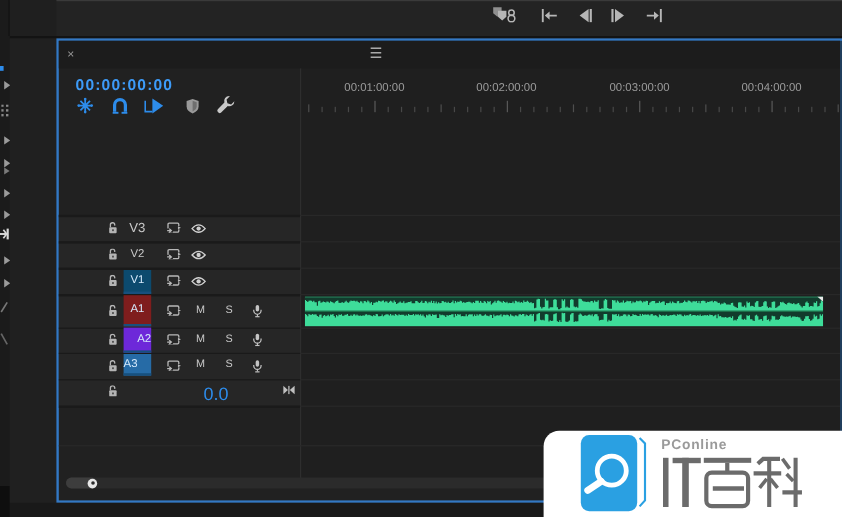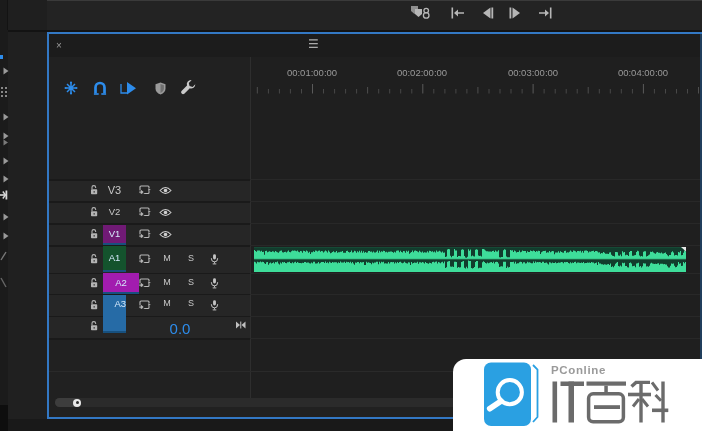--- a/index.html
+++ b/index.html
@@ -83,20 +83,21 @@
     <svg width="8" height="12" viewBox="0 0 8 12" style="position:absolute;left:0px;top:277px" xmlns="http://www.w3.org/2000/svg">
       <path d="M1,1 L6,10" stroke="#666" stroke-width="1.4" fill="none"></path>
     </svg>
 
 <div class="abs" style="left:47px;top:32px;width:655px;height:387px;background:#212121;border:2px solid #3378c4"></div>
 <div class="abs" style="left:700px;top:34px;width:2px;height:385px;background:#203e5c"></div>
 <div class="abs" style="left:49px;top:34px;width:651px;height:23px;background:#1c1c1c"></div>
 <div class="abs" style="left:56px;top:40px;width:10px;color:#999;font-size:10px">×</div>
 <div class="abs" style="left:308px;top:37px;color:#aaa;font-size:12px">☰</div>
 
+<div class="abs" style="left:63px;top:62.5px;color:#3d9bf8;font-size:13px;font-weight:bold;letter-spacing:0.95px">00:00:00:00</div>
 <svg width="14" height="14" viewBox="0 0 14 14" style="position:absolute;left:64px;top:81px" xmlns="http://www.w3.org/2000/svg">
       <g stroke="#2d8ceb" stroke-width="1.5">
         <path d="M7,1.5 V12.5 M1.5,7 H12.5 M3,3 L11,11 M11,3 L3,11"></path>
       </g>
       <g fill="#2d8ceb">
         <circle cx="7" cy="1.6" r="1.1"></circle>
         <circle cx="7" cy="12.4" r="1.1"></circle>
         <circle cx="1.6" cy="7" r="1.1"></circle>
         <circle cx="12.4" cy="7" r="1.1"></circle>
       </g>
@@ -222,75 +223,75 @@
     </svg>
     <svg width="13" height="9" viewBox="0 0 13 9" style="position:absolute;left:159px;top:208px" xmlns="http://www.w3.org/2000/svg">
       <path d="M1,4.5 Q6.5,-1.6 12,4.5 Q6.5,10.6 1,4.5 Z" stroke="#cfcfcf" stroke-width="1.1" fill="none"></path>
       <circle cx="6.5" cy="4.5" r="1.8" fill="#cfcfcf"></circle>
     </svg>
     <svg width="9" height="10" viewBox="0 0 9 10" style="position:absolute;left:90px;top:229px" xmlns="http://www.w3.org/2000/svg">
       <path d="M2.0,4.3 V2.5 A1.8,1.8 0 0 1 5.6,2.3 L5.7,3.0" stroke="#b4b4b4" stroke-width="1.1" fill="none"></path>
       <rect x="1" y="4.3" width="6.2" height="5" rx="0.8" fill="#b4b4b4"></rect>
       <rect x="3.6" y="6.1" width="1.1" height="1.5" fill="#262626"></rect>
     </svg>
-    <div style="position:absolute;left:103px;top:224.5px;width:23px;height:20.5px;background:#701a75;border-bottom:2.5px solid #17507e;color:#d5e9fb;font-size:9.5px;text-align:center;line-height:18px">V1</div>
+    <div style="position:absolute;left:103px;top:224.5px;width:23px;height:20.5px;background:#0c4a6e;border-bottom:2.5px solid #17507e;color:#d5e9fb;font-size:9.5px;text-align:center;line-height:18px">V1</div>
     <svg width="12" height="10" viewBox="0 0 12 10" style="position:absolute;left:139px;top:229px" xmlns="http://www.w3.org/2000/svg">
       <rect x="1" y="1" width="9" height="7.5" rx="1" stroke="#b8b8b8" stroke-width="1.1" fill="none"></rect>
       <rect x="9.2" y="3.4" width="2.7" height="2.7" fill="#262626"></rect>
       <path d="M9.3,3.5 L11.8,4.8 L9.3,6.1 Z" fill="#b8b8b8"></path>
       <rect x="0" y="5.4" width="5.2" height="3.4" fill="#262626"></rect>
       <path d="M0.3,7.1 H3.4 M2,5.5 L3.8,7.1 L2,8.7" stroke="#b8b8b8" stroke-width="1.05" fill="none"></path>
     </svg>
     <svg width="13" height="9" viewBox="0 0 13 9" style="position:absolute;left:159px;top:230px" xmlns="http://www.w3.org/2000/svg">
       <path d="M1,4.5 Q6.5,-1.6 12,4.5 Q6.5,10.6 1,4.5 Z" stroke="#cfcfcf" stroke-width="1.1" fill="none"></path>
       <circle cx="6.5" cy="4.5" r="1.8" fill="#cfcfcf"></circle>
     </svg>
-    <div style="position:absolute;left:103px;top:246px;width:23px;height:25.5px;background:#14532d;border-bottom:2.5px solid #17507e;color:#d5e9fb;font-size:9.5px;text-align:center;line-height:23.5px">A1</div>
+    <div style="position:absolute;left:103px;top:246px;width:23px;height:25.5px;background:#7f1d1d;border-bottom:2.5px solid #17507e;color:#d5e9fb;font-size:9.5px;text-align:center;line-height:23.5px">A1</div>
     <svg width="9" height="10" viewBox="0 0 9 10" style="position:absolute;left:90px;top:254px" xmlns="http://www.w3.org/2000/svg">
       <path d="M2.0,4.3 V2.5 A1.8,1.8 0 0 1 5.6,2.3 L5.7,3.0" stroke="#b4b4b4" stroke-width="1.1" fill="none"></path>
       <rect x="1" y="4.3" width="6.2" height="5" rx="0.8" fill="#b4b4b4"></rect>
       <rect x="3.6" y="6.1" width="1.1" height="1.5" fill="#262626"></rect>
     </svg>
     <svg width="12" height="10" viewBox="0 0 12 10" style="position:absolute;left:139px;top:254px" xmlns="http://www.w3.org/2000/svg">
       <rect x="1" y="1" width="9" height="7.5" rx="1" stroke="#b8b8b8" stroke-width="1.1" fill="none"></rect>
       <rect x="9.2" y="3.4" width="2.7" height="2.7" fill="#262626"></rect>
       <path d="M9.3,3.5 L11.8,4.8 L9.3,6.1 Z" fill="#b8b8b8"></path>
       <rect x="0" y="5.4" width="5.2" height="3.4" fill="#262626"></rect>
       <path d="M0.3,7.1 H3.4 M2,5.5 L3.8,7.1 L2,8.7" stroke="#b8b8b8" stroke-width="1.05" fill="none"></path>
     </svg>
     <div style="position:absolute;left:162px;top:253px;width:10px;color:#c8c8c8;font-size:9px;text-align:center">M</div>
     <div style="position:absolute;left:186px;top:253px;width:10px;color:#c8c8c8;font-size:9px;text-align:center">S</div>
     <svg width="9" height="12" viewBox="0 0 10 12" style="position:absolute;left:210px;top:253px" xmlns="http://www.w3.org/2000/svg">
       <rect x="3.4" y="0.6" width="3.2" height="6" rx="1.6" fill="#c4c4c4"></rect>
       <path d="M1.6,5 V5.8 A3.4,3.4 0 0 0 8.4,5.8 V5" stroke="#c4c4c4" stroke-width="1.1" fill="none"></path>
       <rect x="4.5" y="9" width="1" height="2" fill="#c4c4c4"></rect>
       <rect x="3" y="10.9" width="4" height="1.1" fill="#c4c4c4"></rect>
     </svg>
-    <div style="position:absolute;left:103px;top:272.5px;width:36px;height:21px;background:#a21caf;border-bottom:2.5px solid #17507e;color:#d5e9fb;font-size:9.5px;text-align:center;line-height:19px">A2</div>
+    <div style="position:absolute;left:103px;top:272.5px;width:23px;height:21px;background:#6d28d9;border-bottom:2.5px solid #17507e;color:#d5e9fb;font-size:9.5px;text-align:right;line-height:19px">A2</div>
     <svg width="9" height="10" viewBox="0 0 9 10" style="position:absolute;left:90px;top:278px" xmlns="http://www.w3.org/2000/svg">
       <path d="M2.0,4.3 V2.5 A1.8,1.8 0 0 1 5.6,2.3 L5.7,3.0" stroke="#b4b4b4" stroke-width="1.1" fill="none"></path>
       <rect x="1" y="4.3" width="6.2" height="5" rx="0.8" fill="#b4b4b4"></rect>
       <rect x="3.6" y="6.1" width="1.1" height="1.5" fill="#262626"></rect>
     </svg>
     <svg width="12" height="10" viewBox="0 0 12 10" style="position:absolute;left:139px;top:278px" xmlns="http://www.w3.org/2000/svg">
       <rect x="1" y="1" width="9" height="7.5" rx="1" stroke="#b8b8b8" stroke-width="1.1" fill="none"></rect>
       <rect x="9.2" y="3.4" width="2.7" height="2.7" fill="#262626"></rect>
       <path d="M9.3,3.5 L11.8,4.8 L9.3,6.1 Z" fill="#b8b8b8"></path>
       <rect x="0" y="5.4" width="5.2" height="3.4" fill="#262626"></rect>
       <path d="M0.3,7.1 H3.4 M2,5.5 L3.8,7.1 L2,8.7" stroke="#b8b8b8" stroke-width="1.05" fill="none"></path>
     </svg>
     <div style="position:absolute;left:162px;top:277px;width:10px;color:#c8c8c8;font-size:9px;text-align:center">M</div>
     <div style="position:absolute;left:186px;top:277px;width:10px;color:#c8c8c8;font-size:9px;text-align:center">S</div>
     <svg width="9" height="12" viewBox="0 0 10 12" style="position:absolute;left:210px;top:277px" xmlns="http://www.w3.org/2000/svg">
       <rect x="3.4" y="0.6" width="3.2" height="6" rx="1.6" fill="#c4c4c4"></rect>
       <path d="M1.6,5 V5.8 A3.4,3.4 0 0 0 8.4,5.8 V5" stroke="#c4c4c4" stroke-width="1.1" fill="none"></path>
       <rect x="4.5" y="9" width="1" height="2" fill="#c4c4c4"></rect>
       <rect x="3" y="10.9" width="4" height="1.1" fill="#c4c4c4"></rect>
     </svg>
-    <div style="position:absolute;left:103px;top:294.5px;width:23px;height:38px;background:#266ba6;border-bottom:2.5px solid #17507e;color:#d5e9fb;font-size:9.5px;text-align:right;line-height:18.5px">A3</div>
+    <div style="position:absolute;left:103px;top:294.5px;width:23px;height:18px;background:#266ba6;border-bottom:2.5px solid #17507e;color:#d5e9fb;font-size:9.5px;text-align:left;line-height:18.5px">A3</div>
     <svg width="9" height="10" viewBox="0 0 9 10" style="position:absolute;left:90px;top:299.5px" xmlns="http://www.w3.org/2000/svg">
       <path d="M2.0,4.3 V2.5 A1.8,1.8 0 0 1 5.6,2.3 L5.7,3.0" stroke="#b4b4b4" stroke-width="1.1" fill="none"></path>
       <rect x="1" y="4.3" width="6.2" height="5" rx="0.8" fill="#b4b4b4"></rect>
       <rect x="3.6" y="6.1" width="1.1" height="1.5" fill="#262626"></rect>
     </svg>
     <svg width="12" height="10" viewBox="0 0 12 10" style="position:absolute;left:139px;top:299.5px" xmlns="http://www.w3.org/2000/svg">
       <rect x="1" y="1" width="9" height="7.5" rx="1" stroke="#b8b8b8" stroke-width="1.1" fill="none"></rect>
       <rect x="9.2" y="3.4" width="2.7" height="2.7" fill="#262626"></rect>
       <path d="M9.3,3.5 L11.8,4.8 L9.3,6.1 Z" fill="#b8b8b8"></path>
       <rect x="0" y="5.4" width="5.2" height="3.4" fill="#262626"></rect>

